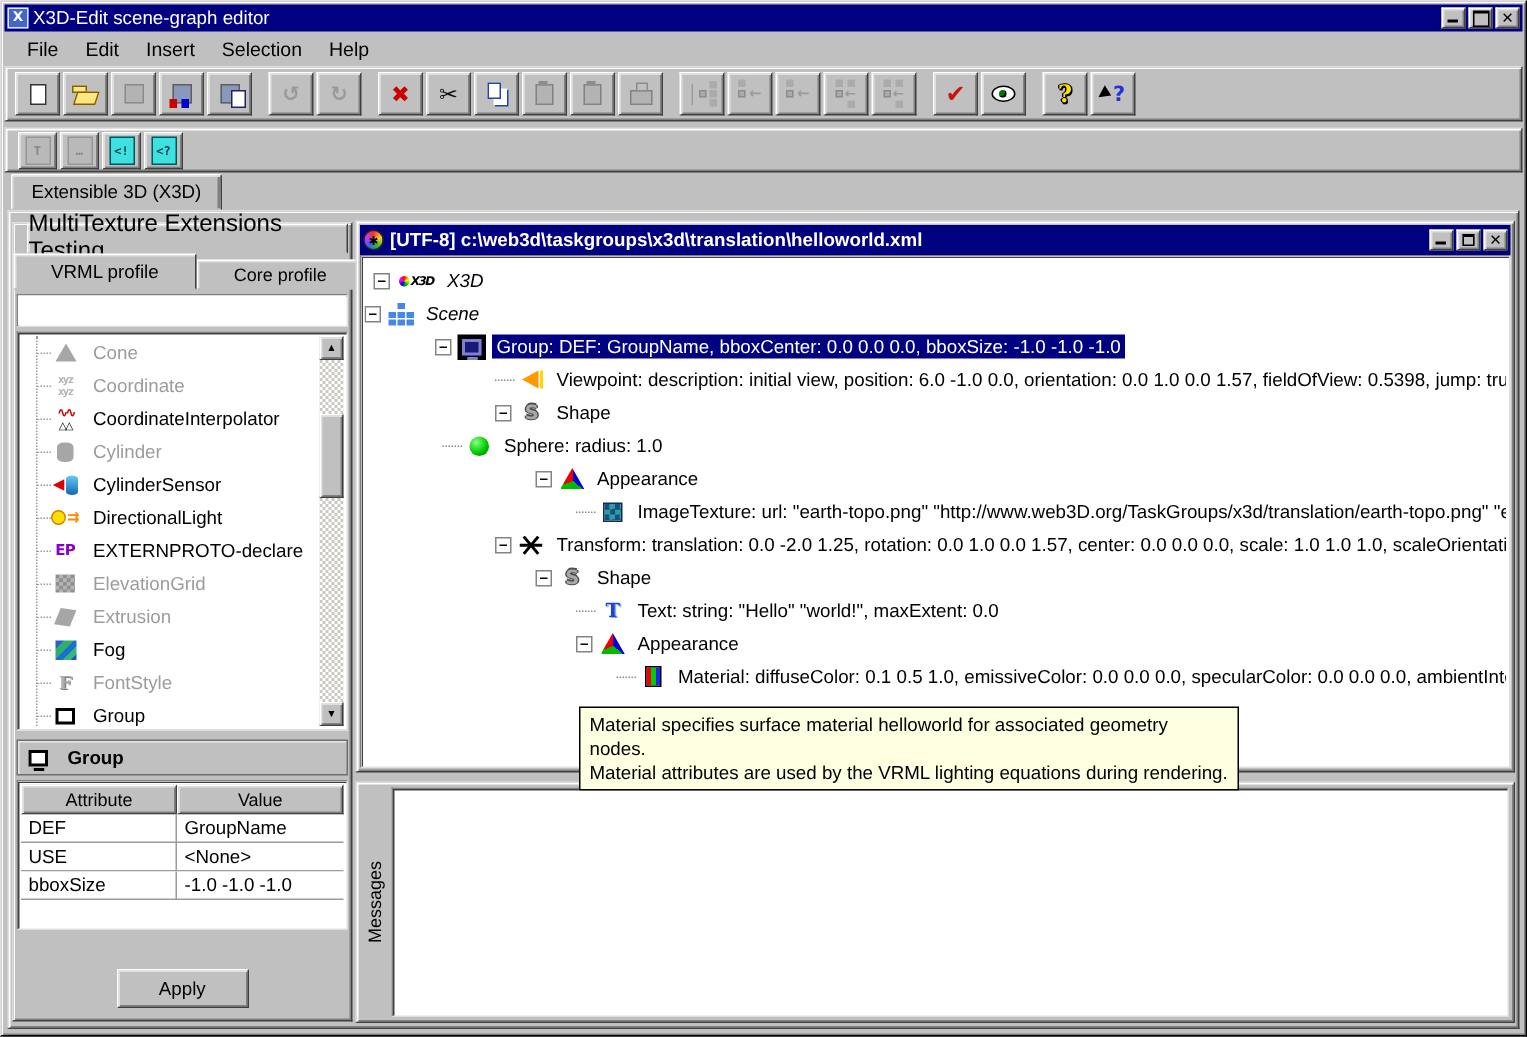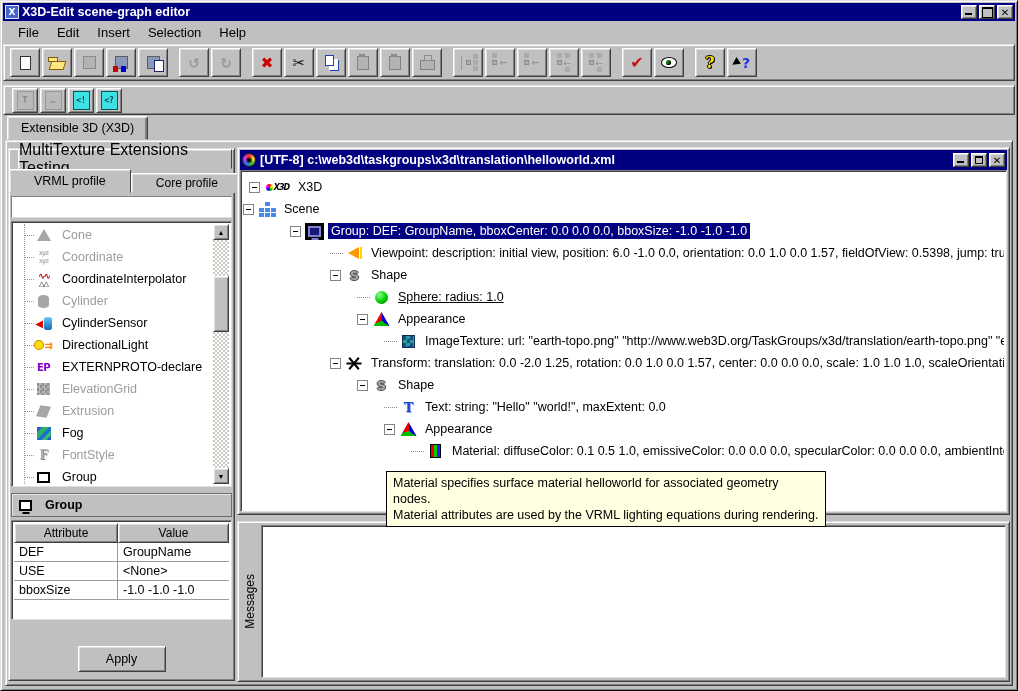--- a/index.html
+++ b/index.html
@@ -6,21 +6,21 @@
   html,body{width:1018px;height:691px;overflow:hidden}
   body{font-family:"Liberation Sans",sans-serif;background:#000;-webkit-user-select:none;user-select:none}
   .app{position:absolute;inset:0;background:#c0c0c0;border:1px solid;border-color:#dfdfdf #000 #000 #dfdfdf;box-shadow:inset 1px 1px 0 #fff,inset -1px -1px 0 #808080}
   
   .out{border:1px solid;border-color:#dfdfdf #404040 #404040 #dfdfdf;box-shadow:inset 1px 1px 0 #fff,inset -1px -1px 0 #808080}
   .sunk{border:1px solid;border-color:#808080 #dfdfdf #dfdfdf #808080;box-shadow:inset 1px 1px 0 #404040,inset -1px -1px 0 #fff;background:#fff}
   .btn{background:#c0c0c0;border:1px solid;border-color:#fff #404040 #404040 #fff;box-shadow:inset 1px 1px 0 #dfdfdf,inset -1px -1px 0 #808080}
   
   .tbar{position:absolute;left:2px;right:2px;top:2px;height:18px;background:#000080;display:flex;align-items:center;padding:0 2px}
   .app-ico{width:14px;height:14px;background:#4466cc;border:1px solid #dfe6ff;margin-right:3px;display:flex;align-items:center;justify-content:center;color:#fff;font:bold 9px "DejaVu Sans",sans-serif;flex:none}
-  .ttxt{color:#fff;font-weight:bold;font-size:12.5px;flex:1;white-space:nowrap;overflow:hidden}
+  .ttxt{color:#fff;font-weight:normal;font-size:12.5px;flex:1;white-space:nowrap;overflow:hidden}
   .wbtn{width:16px;height:14px;margin-left:2px;display:flex;align-items:center;justify-content:center;position:relative;flex:none}
   .g-min::after{content:"";position:absolute;bottom:3px;left:3px;width:7px;height:2px;background:#000}
   .g-max::after{content:"";width:9px;height:8px;border:1px solid #000;border-top:2px solid #000}
   .g-restore::before{content:"";position:absolute;top:2px;right:3px;width:6px;height:5px;border:1px solid #000;border-top:2px solid #000;background:#c0c0c0}
   .g-restore::after{content:"";position:absolute;bottom:2px;left:3px;width:6px;height:5px;border:1px solid #000;border-top:2px solid #000;background:#c0c0c0}
   .g-close::after{content:"\2715";font:bold 10px "DejaVu Sans",sans-serif;color:#000}
   
   .menubar{position:absolute;left:2px;right:2px;top:20px;height:23px;display:flex;align-items:center;padding-left:6px}
   .mitem{font-size:13px;padding:2px 9px;color:#000}
   
@@ -77,21 +77,21 @@
   .mdi-ico{width:14px;height:14px;border-radius:50%;background:conic-gradient(#e33,#fc3,#3b3,#36e,#c3e,#e33);border:1px solid #222;margin-right:4px;flex:none;display:flex;align-items:center;justify-content:center;color:#000;font:bold 8px "DejaVu Sans",sans-serif}
   .mtxt{color:#fff;font-weight:bold;font-size:12.5px;flex:1;white-space:nowrap;overflow:hidden}
   .tree-wrap{position:absolute;left:2px;right:2px;top:22px;bottom:2px}
   .tree{position:absolute;inset:2px;background:#fff;overflow:hidden;padding-top:3px}
   .trow{height:22px;display:flex;align-items:center;white-space:nowrap;overflow:visible}
   .handle{width:11px;height:11px;border:1px solid #848484;background:#fff;flex:none;margin-right:4px;position:relative}
   .handle::after{content:"";position:absolute;left:2px;top:4px;width:5px;height:1px;background:#000}
   .stub{width:13px;border-top:1px dotted #8a8a8a;height:0;flex:none;margin-right:2px}
   .nico{width:19px;height:17px;margin-right:4px;display:flex;align-items:center;justify-content:center;flex:none;position:relative}
   .tlbl{font-size:12.5px;padding:1px 3px;color:#000}
-  .ital{}
+  .ital{font-style:italic}
   .trow.sel .nico{background:#000}
   .trow.sel .tlbl{background:#000080;color:#fff}
   .tooltip{position:absolute;left:145px;top:300px;width:440px;background:#ffffe1;border:1px solid #000;padding:3px 6px;font-size:12.5px;line-height:16px;color:#000;z-index:5}
   
   .messages{position:absolute;left:0;right:0;top:378px;bottom:0;background:#c0c0c0}
   .msg-strip{position:absolute;left:2px;top:2px;bottom:2px;width:20px;display:flex;align-items:center;justify-content:center}
   .msg-strip span{writing-mode:vertical-rl;transform:rotate(180deg);font-size:12px;color:#000}
   .msg-body{position:absolute;left:23px;right:3px;top:3px;bottom:3px}
   
   .nico i,.tbi i{display:block;flex:none}
@@ -488,21 +488,21 @@
                 </span>
                 <span class="tlbl">Viewpoint:  description: initial view,  position: 6.0 -1.0 0.0,  orientation: 0.0 1.0 0.0 1.57,  fieldOfView: 0.5398,  jump: true,</span>
               </div>
               <div class="trow" style="padding-left: 87px;">
                 <span class="handle"></span>
                 <span class="nico icon-shape">
                   <i></i>
                 </span>
                 <span class="tlbl">Shape</span>
               </div>
-              <div class="trow" style="padding-left: 114px; text-decoration: underline;">
+              <div class="trow" style="padding-left: 52px;">
                 <span class="stub"></span>
                 <span class="nico icon-sphere">
                   <i></i>
                 </span>
                 <span class="tlbl">Sphere:  radius: 1.0</span>
               </div>
               <div class="trow" style="padding-left: 114px;">
                 <span class="handle"></span>
                 <span class="nico icon-appearance">
                   <i></i>

